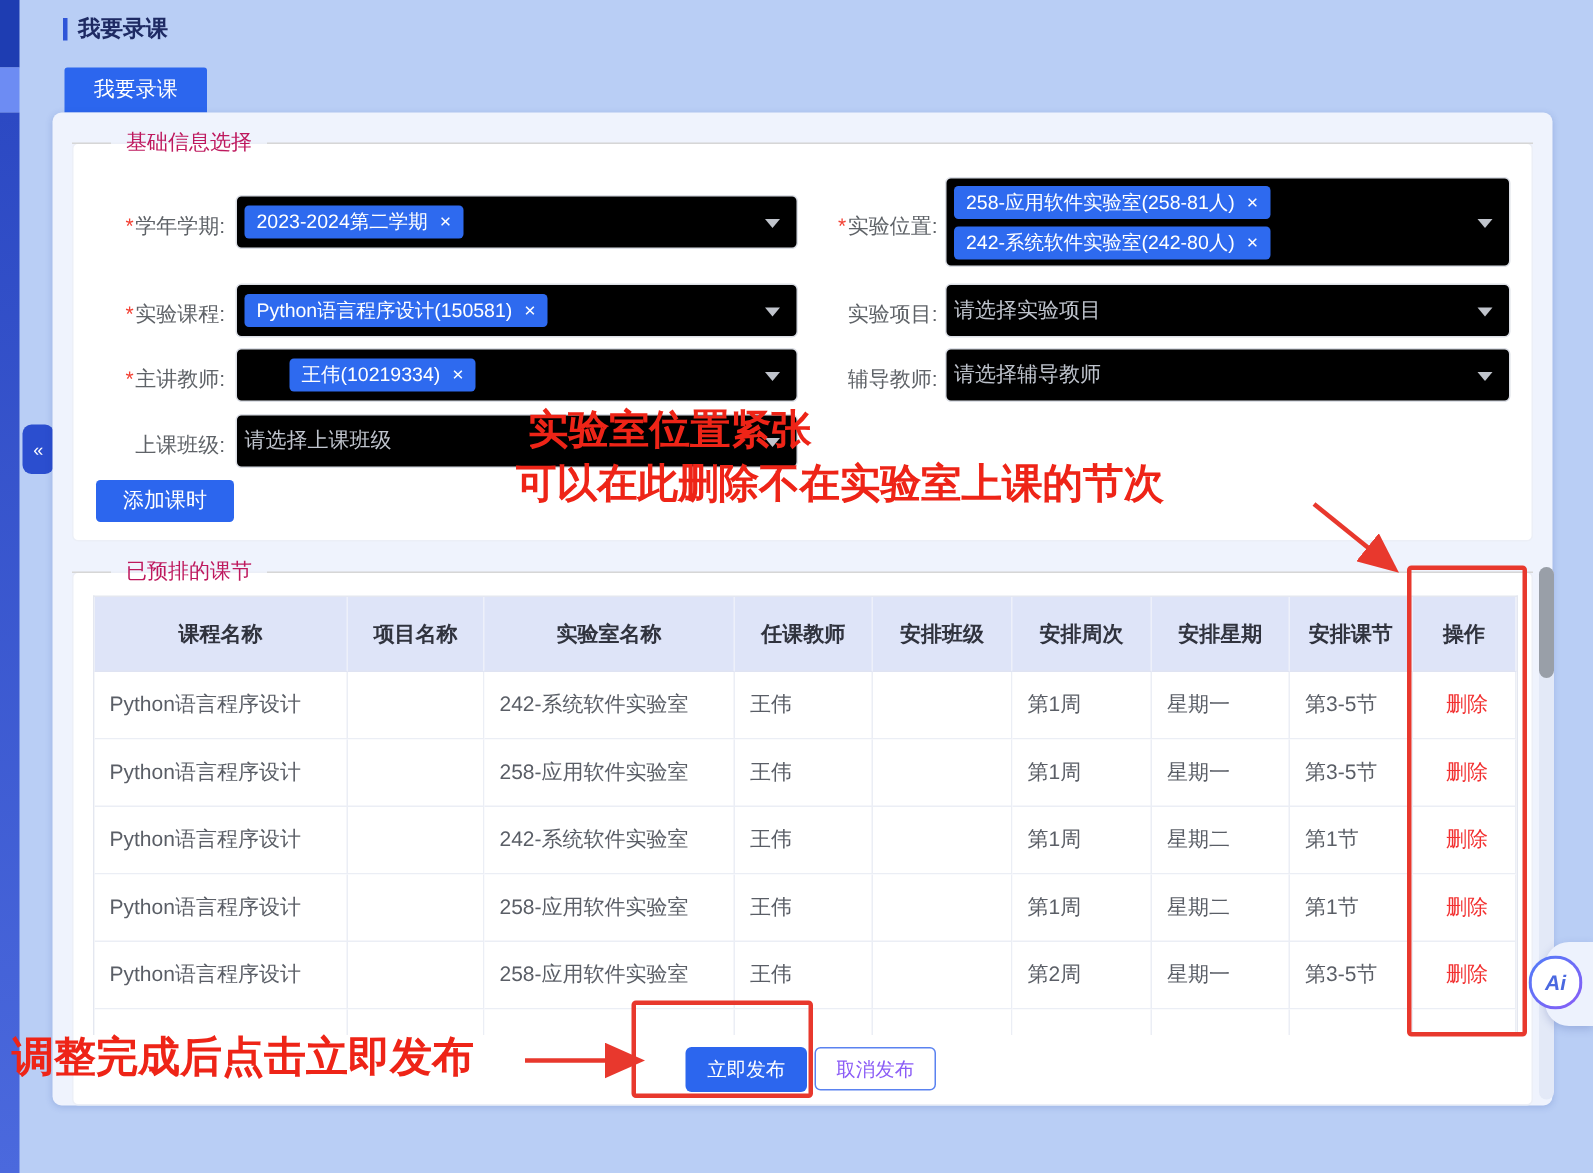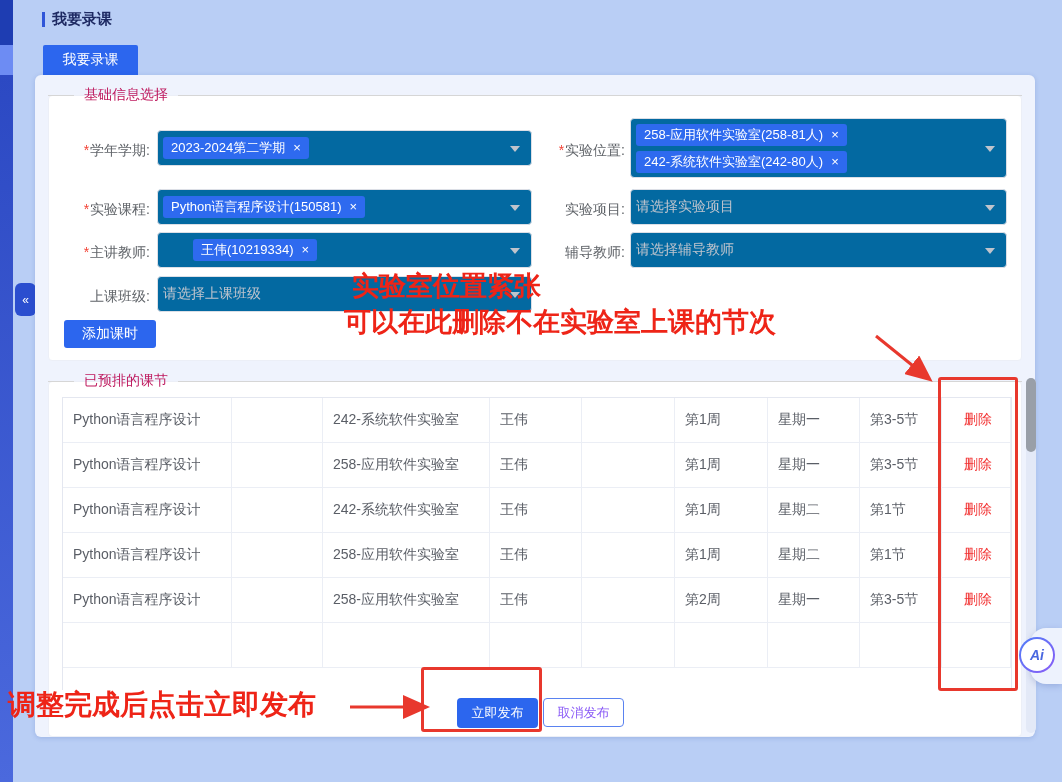--- a/index.html
+++ b/index.html
@@ -30,21 +30,21 @@
   .legend { display:flex; align-items:center; height:16px; }
   .legend .ln-s { width:26px; height:1px; background:#d6d6d6; }
   .legend .ln-l { flex:1; height:1px; background:#d6d6d6; }
   .legend .lg-t { margin:0 10px; font-size:14px; color:#be185d; font-weight:500; }
   .legend1 { left:48px; top:87px; width:974px; }
   .legend2 { left:48px; top:373px; width:974px; }
 
   
   .lbl { width:112px; font-size:14px; color:#5f6368; text-align:right; line-height:20px; white-space:nowrap; }
   .req { color:#f34235; margin-right:1px; }
-  .sel { background:#0369a1; border:1px solid #dcdfe6; border-radius:4px; display:flex; align-items:center;
+  .sel { background:#000000; border:1px solid #dcdfe6; border-radius:4px; display:flex; align-items:center;
     padding:4px 26px 4px 5px; gap:5px; cursor:pointer; }
   .sel.multi { flex-direction:column; align-items:flex-start; justify-content:center; }
   .caret { position:absolute; right:11px; top:50%; margin-top:-2px; width:0; height:0;
     border-left:5px solid transparent; border-right:5px solid transparent; border-top:6px solid #c0c4cc; }
   .tag { background:#2e6aef; color:#fff; font-size:13px; padding:3px 8px; border-radius:3px;
     display:inline-flex; align-items:center; gap:8px; white-space:nowrap; line-height:16px; }
   .tag .x { font-size:13px; cursor:pointer; }
   .ph { font-size:14px; color:#bfc4cd; }
   .btn-primary { background:#2c66ee; color:#fff; font-size:14px; border-radius:3px;
     display:flex; align-items:center; justify-content:center; cursor:pointer; }
@@ -187,20 +187,31 @@
   <div class="abs btn-primary add-btn">添加课时</div>
 
   <div class="abs sec sec2"></div>
   <div class="abs legend legend2">
     <span class="ln-s"></span>
     <span class="lg-t">已预排的课节</span>
     <span class="ln-l"></span>
   </div>
 
   <div class="abs tbl">
+    <div class="tr">
+      <div class="th">课程名称</div>
+      <div class="th">项目名称</div>
+      <div class="th">实验室名称</div>
+      <div class="th">任课教师</div>
+      <div class="th">安排班级</div>
+      <div class="th">安排周次</div>
+      <div class="th">安排星期</div>
+      <div class="th">安排课节</div>
+      <div class="th">操作</div>
+    </div>
     <div class="tr">
       <div class="td">Python语言程序设计</div>
       <div class="td"></div>
       <div class="td">242-系统软件实验室</div>
       <div class="td">王伟</div>
       <div class="td"></div>
       <div class="td">第1周</div>
       <div class="td">星期一</div>
       <div class="td">第3-5节</div>
       <div class="td center">

